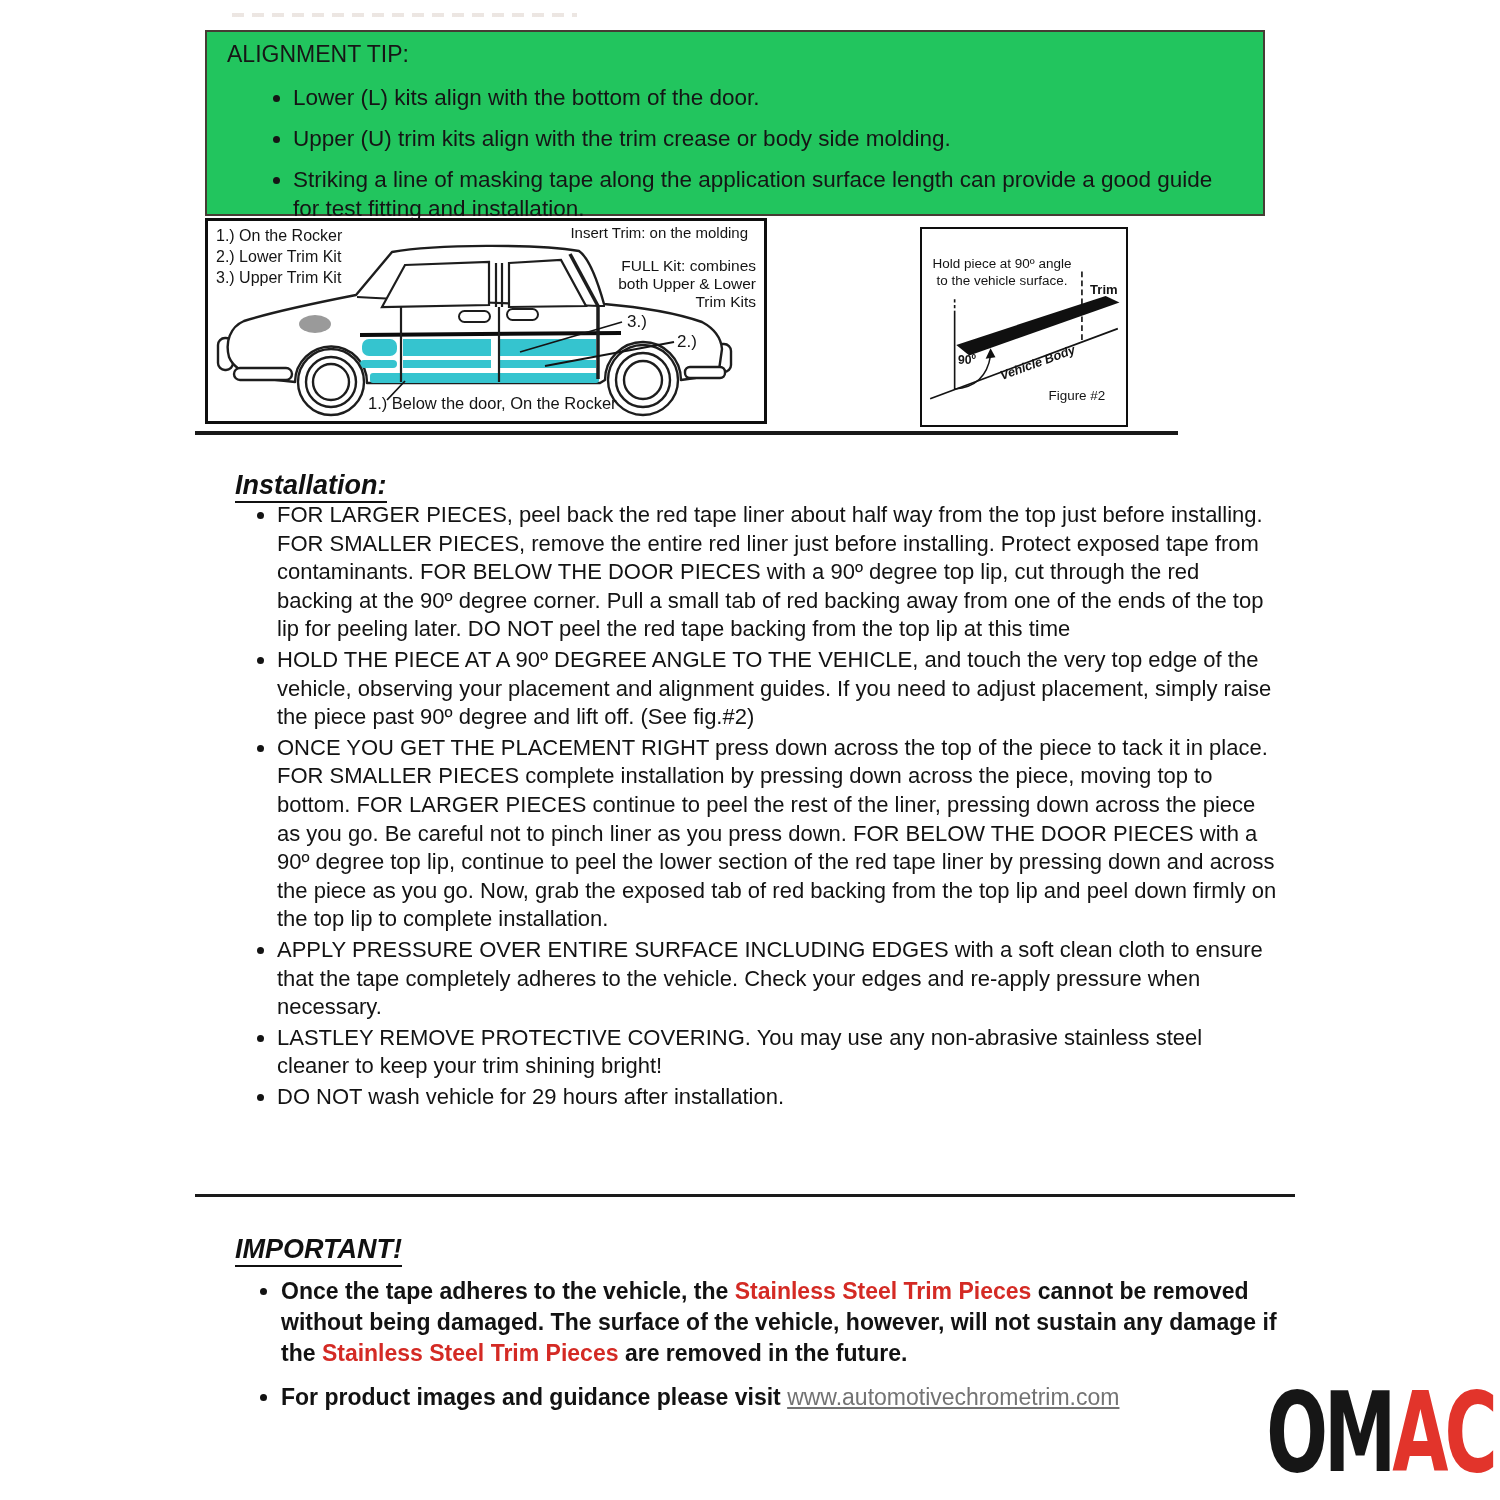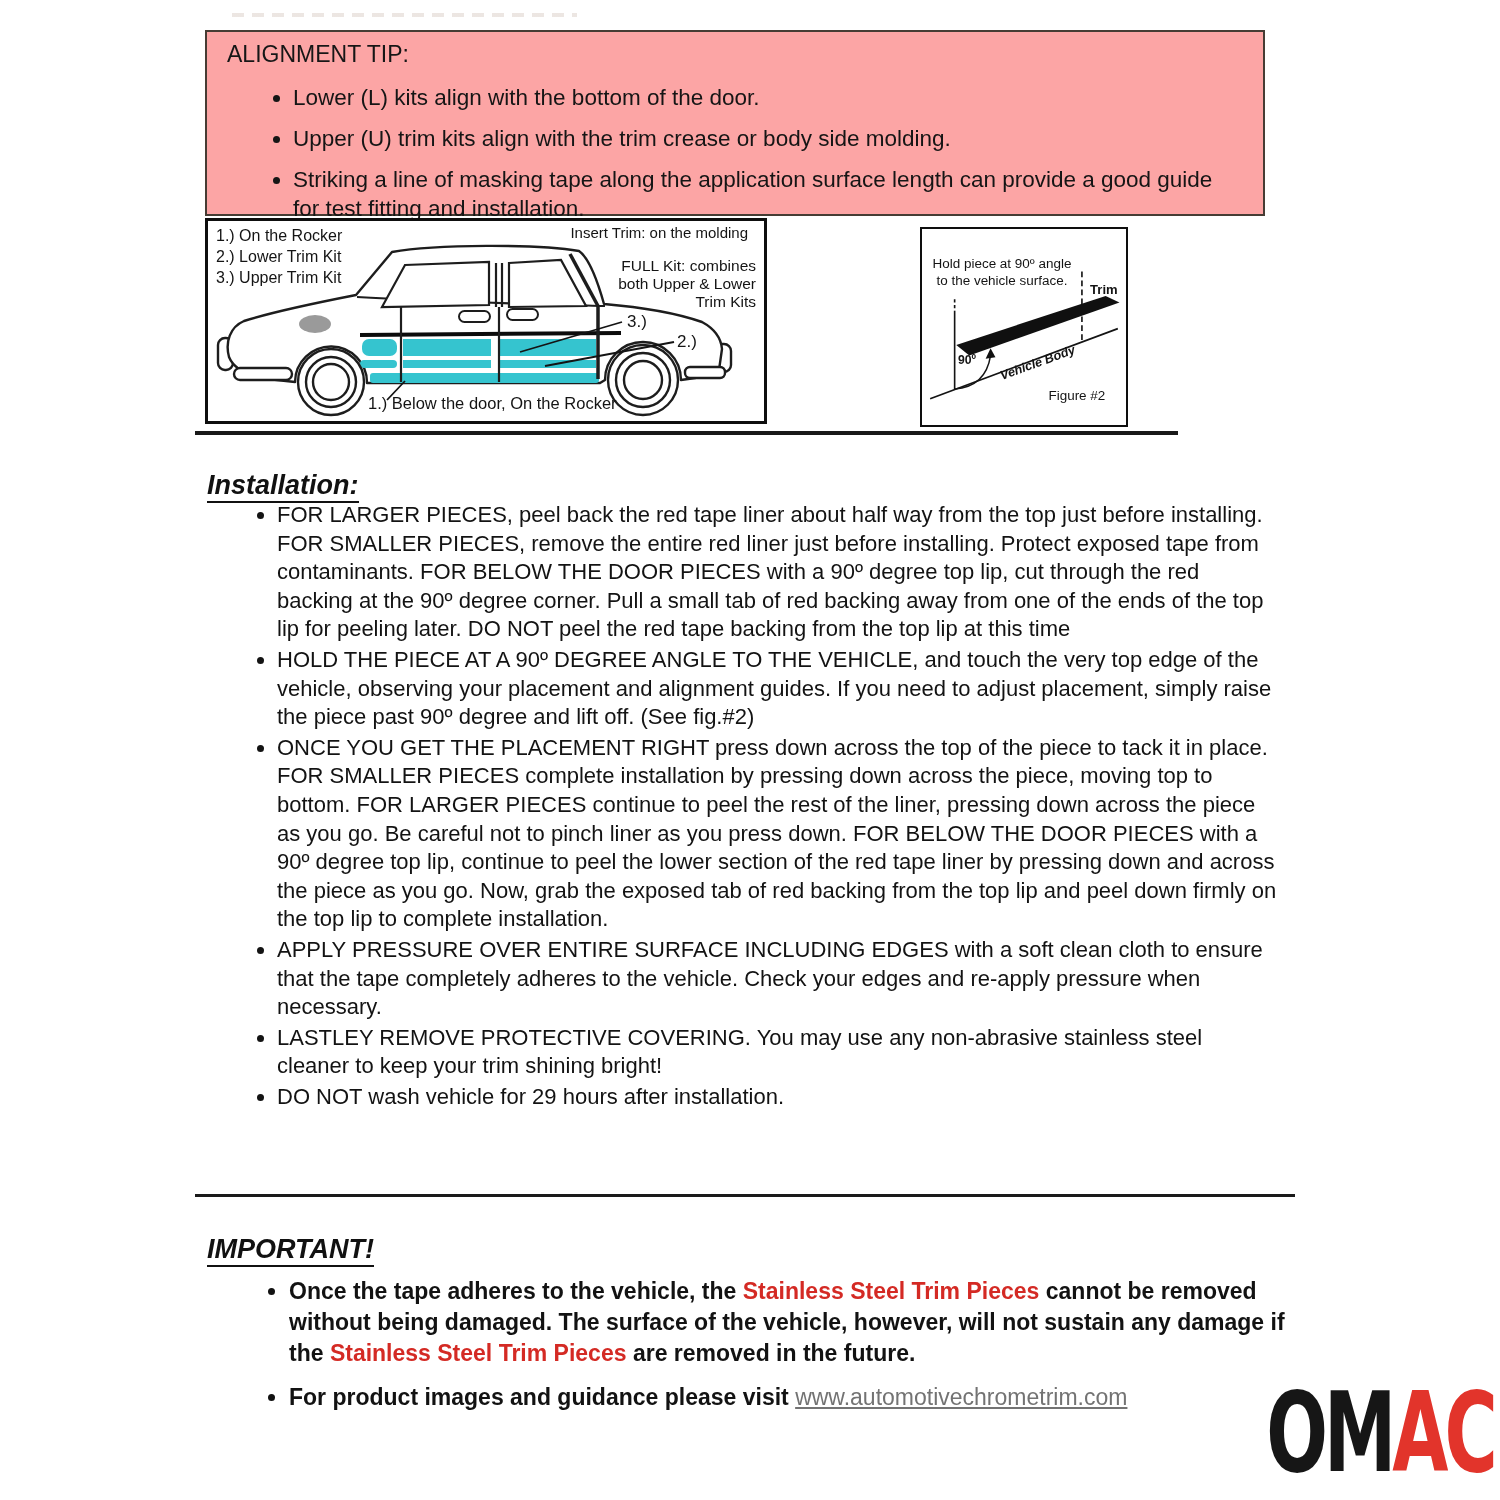--- a/index.html
+++ b/index.html
@@ -7,50 +7,50 @@
     position:relative; width:1500px; height:1500px; background:#ffffff;
     font-family:"Liberation Sans","DejaVu Sans",sans-serif; color:#151515; overflow:hidden;
   }
   .top-artifact{
     position:absolute; left:232px; top:13px; width:345px; height:4px; opacity:.55;
     background:repeating-linear-gradient(90deg,#ddd2cb 0 12px, transparent 12px 20px);
   }
   
   .tip-box{
     position:absolute; left:205px; top:30px; width:1060px; height:186px;
-    background:#fca5a5; border:2px solid #463c34; box-sizing:border-box; padding:9px 20px 0;
+    background:#22c55e; border:2px solid #463c34; box-sizing:border-box; padding:9px 20px 0;
   }
   .tip-title{ font-size:23px; color:#161616; }
   .tip-list{ margin:15px 0 0; padding:0 0 0 66px; }
   .tip-list li{ font-size:22.5px; line-height:29px; margin:0 0 12px; }
   
   .diagram-box{ position:absolute; background:#fff; box-sizing:border-box; }
   .car-box{ left:205px; top:218px; width:562px; height:206px; border:3px solid #0e0e0e; }
   .fig-box{ left:920px; top:227px; width:208px; height:200px; border:2px solid #0e0e0e; }
   .diagram-box svg{ display:block; width:100%; height:100%; }
   svg text{ font-family:"Liberation Sans","DejaVu Sans",sans-serif; fill:#141414; }
   .diagram-rule{ position:absolute; left:195px; top:431px; width:983px; height:0; border-top:4px solid #191919; }
   
-  .section-heading{ position:absolute; font-size:27px; font-style:italic; color:#111; }
+  .section-heading{ position:absolute; font-size:27px; font-style:italic; color:#111;margin-left:28px; }
   .section-heading span{ border-bottom:2px solid #111; padding-bottom:1px; }
   #install-heading{ left:207px; top:448px; }
   #important-heading{ left:207px; top:1212px; }
   
   .install-list{
     position:absolute; left:201px; top:497px; width:1072px; margin:4px;
     padding:0 0 0 72px; box-sizing:border-box;
   }
   .install-list li{ font-size:22px; line-height:28.6px; margin:0 0 2px; color:#131313; }
   .divider{ position:absolute; left:195px; top:1194px; width:1100px; height:0; border-top:3px solid #1a1a1a; }
   
   .important-list{
     position:absolute; left:205px; top:1276px; width:1088px; margin:0;
     padding:0 0 0 76px; box-sizing:border-box; font-weight:bold;
   }
-  .important-list li{ font-size:23px; line-height:31px; margin:0 8px 13px; color:#121212; }
+  .important-list li{ font-size:23px; line-height:31px; margin:0 0 13px; color:#121212; }
   .red-text{ color:#d42a24; }
   .link{ color:#737373; text-decoration:underline; font-weight:normal; cursor:pointer; }
   
   .logo{
     position:absolute; top:1378px; right:6px; line-height:1;
     font-family:"DejaVu Sans","Liberation Sans",sans-serif; font-weight:bold;
     font-size:110px; letter-spacing:-6px;
     transform:scaleX(.66); transform-origin:100% 50%; white-space:nowrap;
   }
   .logo-black{ color:#161616; }

